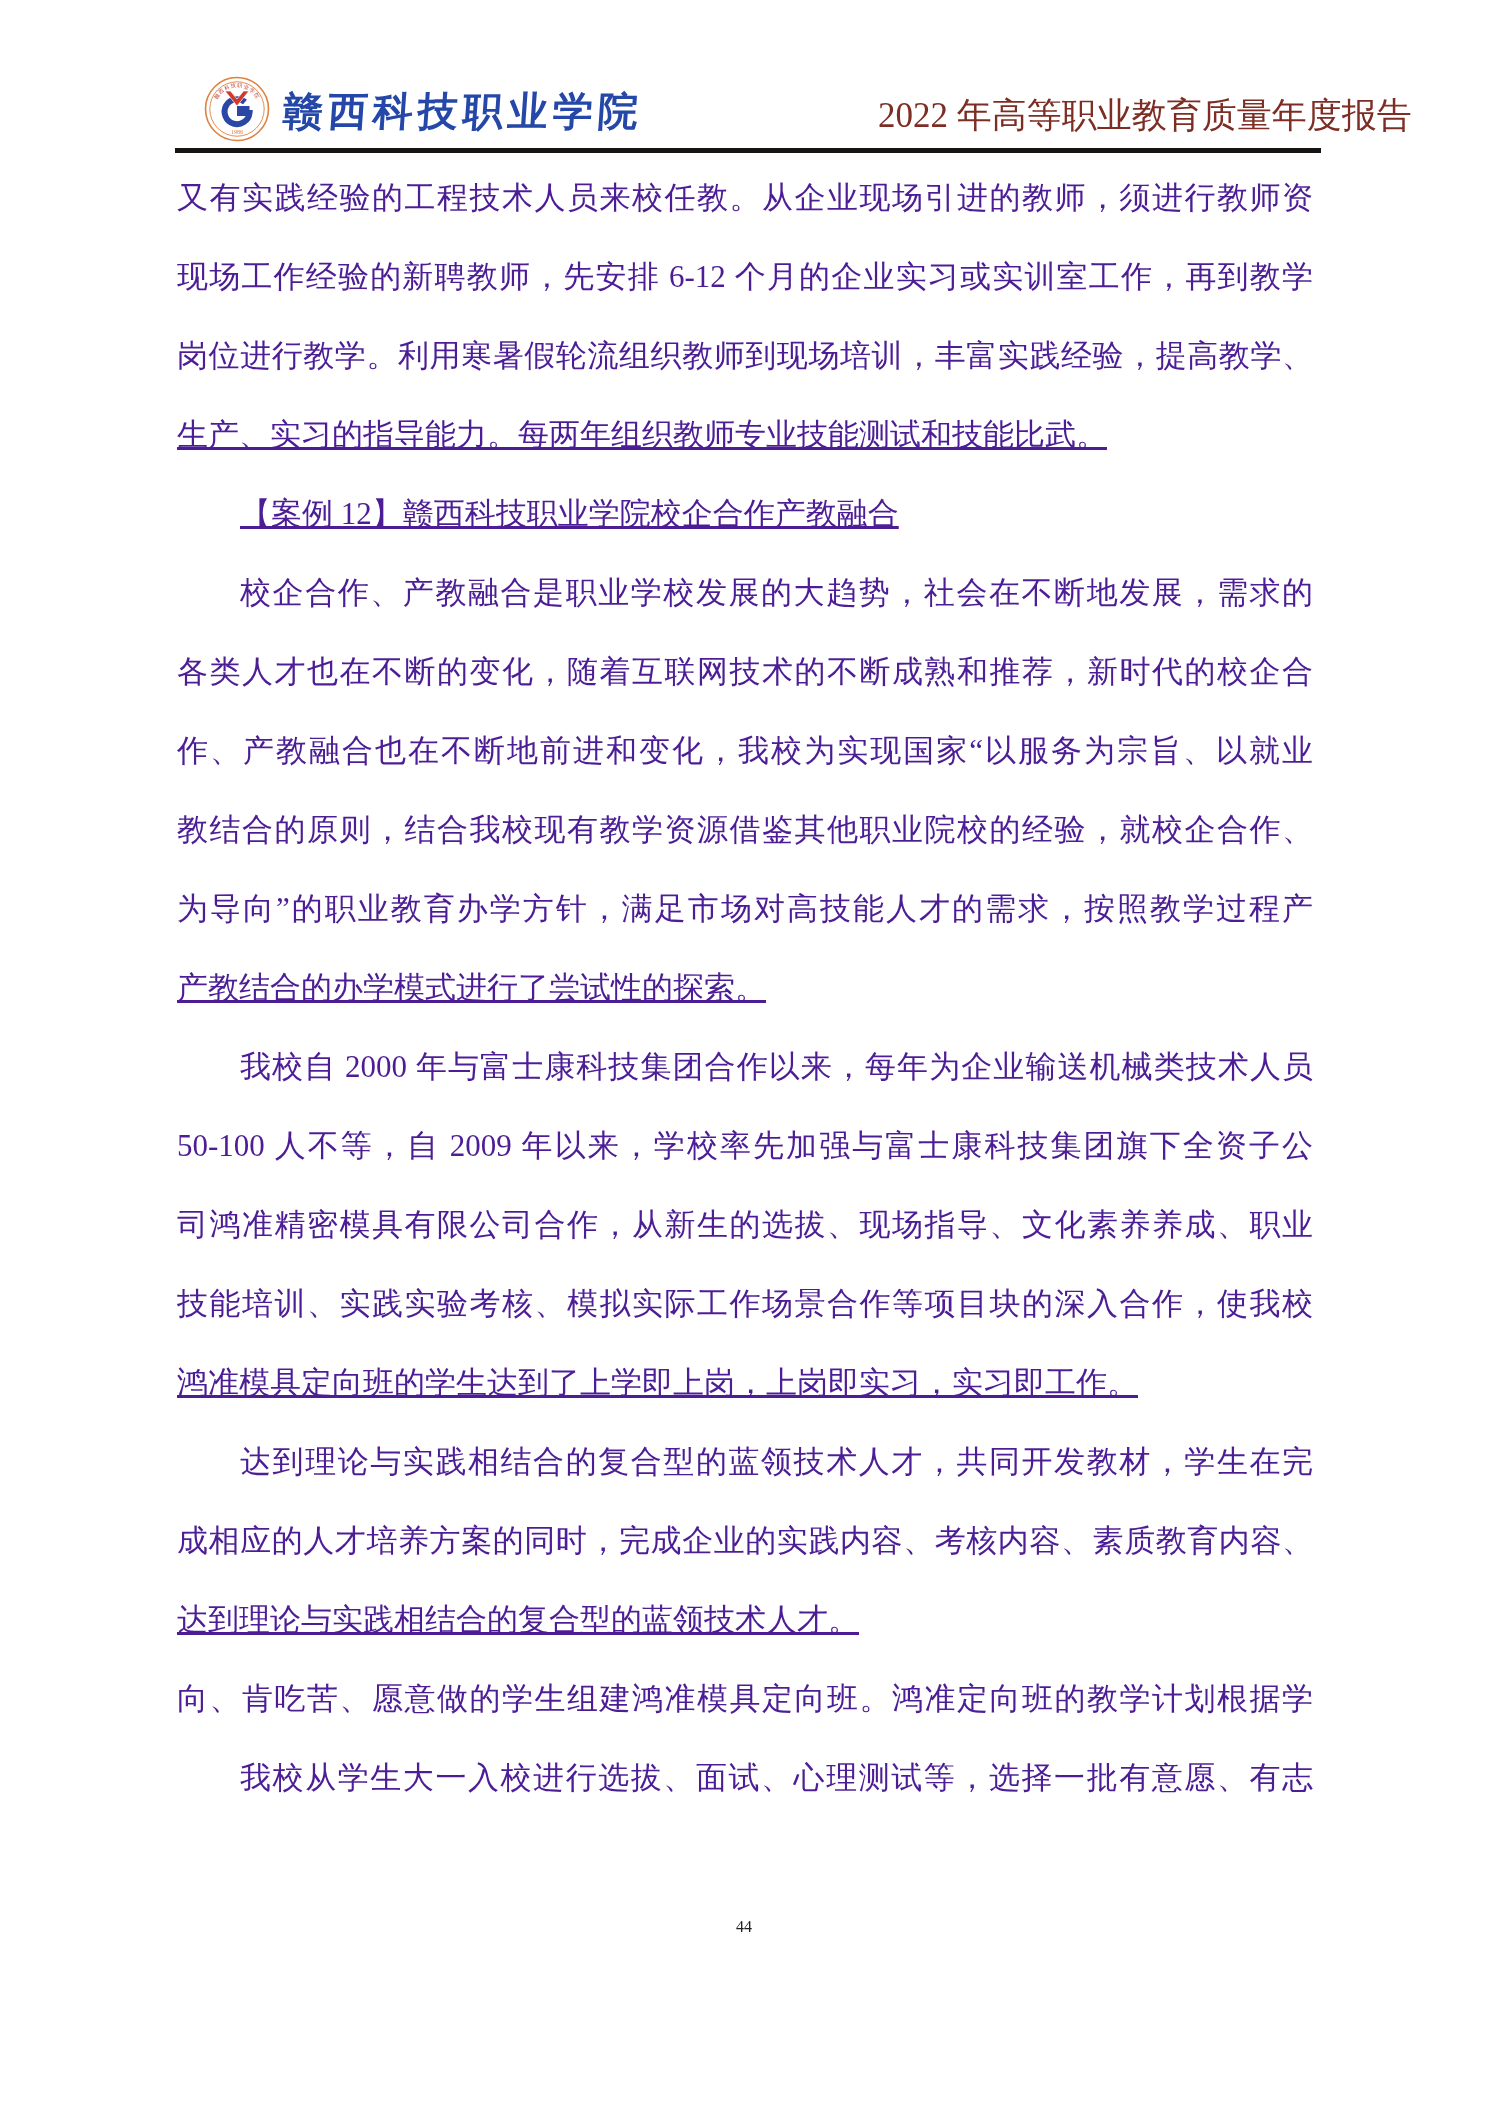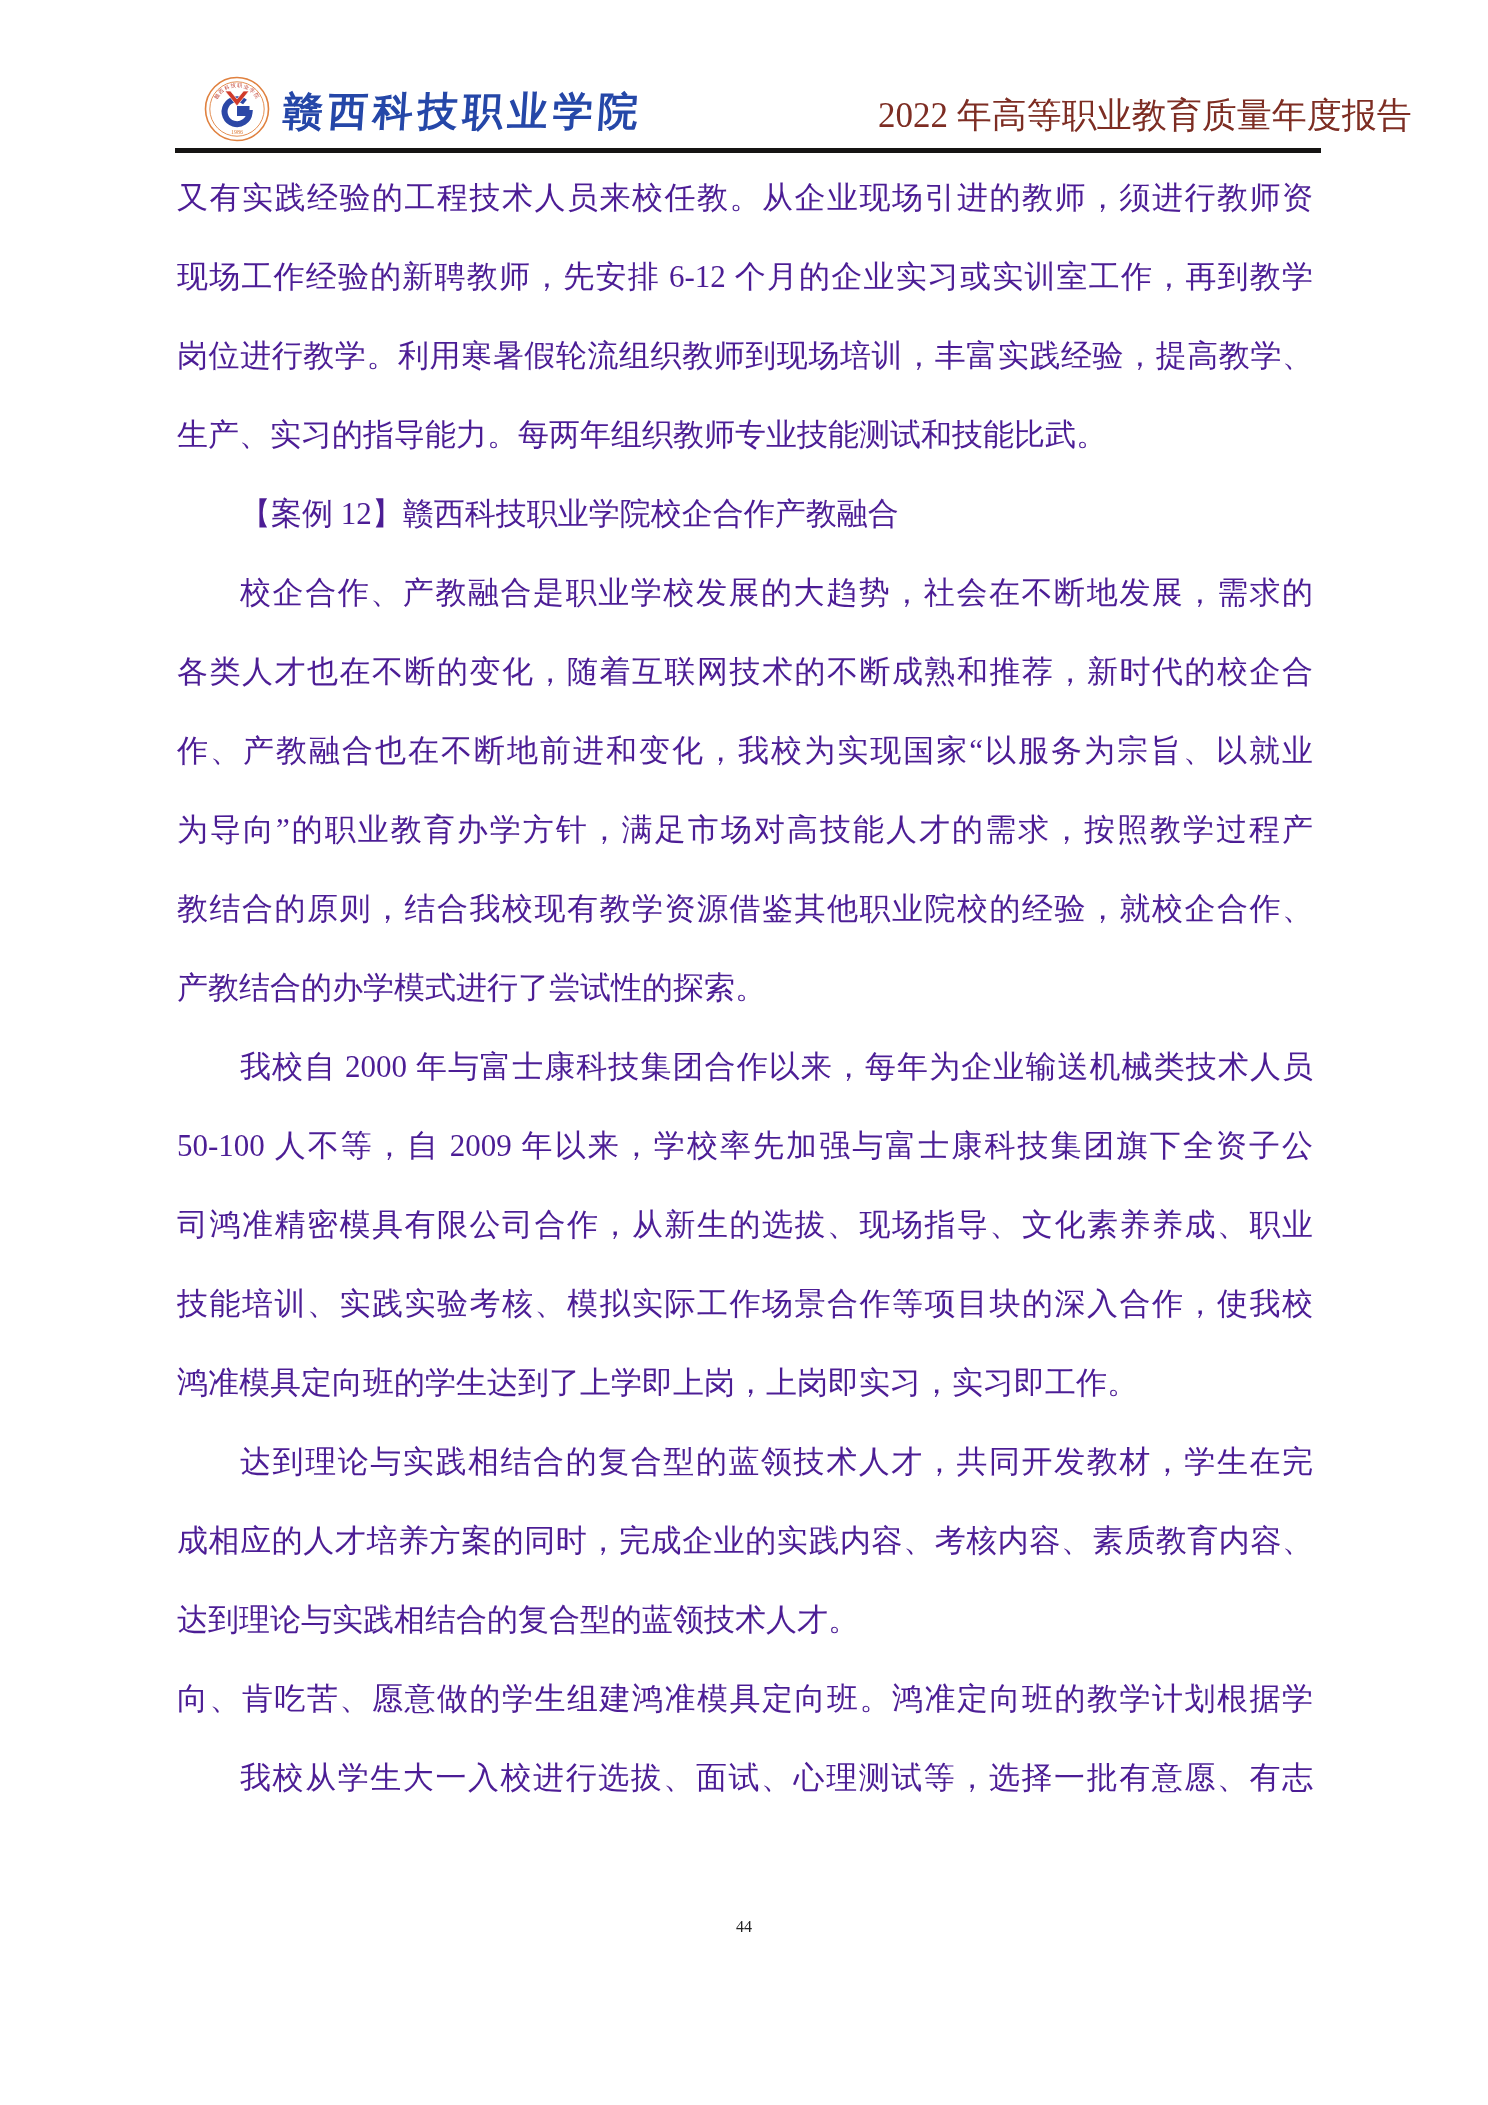--- a/index.html
+++ b/index.html
@@ -57,21 +57,21 @@
     font-size: 31px;
     line-height: 79px;
     color: #4c1d95;
   }
   .line {
     height: 79px;
     overflow: hidden;
     text-align: justify;
     text-align-last: justify;
   }
-  .line.para-end { text-align-last: left; }
+  .line.para-end { text-align-last: left; text-decoration: underline; }
   .line.indent { text-indent: 63px; }
   
   .page-number {
     position: absolute;
     left: 0;
     top: 1918px;
     width: 100%;
     text-align: center;
     font-size: 16px;
     color: #222222;
@@ -105,22 +105,22 @@
   <div class="body-text">
 
   <div class="line">又有实践经验的工程技术人员来校任教。从企业现场引进的教师，须进行教师资</div>
       <div class="line">现场工作经验的新聘教师，先安排 6-12 个月的企业实习或实训室工作，再到教学</div>
       <div class="line">岗位进行教学。利用寒暑假轮流组织教师到现场培训，丰富实践经验，提高教学、</div>
       <div class="line para-end">生产、实习的指导能力。每两年组织教师专业技能测试和技能比武。</div>
       <div class="line indent para-end">【案例 12】赣西科技职业学院校企合作产教融合</div>
       <div class="line indent">校企合作、产教融合是职业学校发展的大趋势，社会在不断地发展，需求的</div>
       <div class="line">各类人才也在不断的变化，随着互联网技术的不断成熟和推荐，新时代的校企合</div>
       <div class="line">作、产教融合也在不断地前进和变化，我校为实现国家“以服务为宗旨、以就业</div>
+      <div class="line">教结合的原则，结合我校现有教学资源借鉴其他职业院校的经验，就校企合作、</div>
       <div class="line">为导向”的职业教育办学方针，满足市场对高技能人才的需求，按照教学过程产</div>
-      <div class="line">教结合的原则，结合我校现有教学资源借鉴其他职业院校的经验，就校企合作、</div>
       <div class="line para-end">产教结合的办学模式进行了尝试性的探索。</div>
       <div class="line indent">我校自 2000 年与富士康科技集团合作以来，每年为企业输送机械类技术人员</div>
       <div class="line">50-100 人不等，自 2009 年以来，学校率先加强与富士康科技集团旗下全资子公</div>
       <div class="line">司鸿准精密模具有限公司合作，从新生的选拔、现场指导、文化素养养成、职业</div>
       <div class="line">技能培训、实践实验考核、模拟实际工作场景合作等项目块的深入合作，使我校</div>
       <div class="line para-end">鸿准模具定向班的学生达到了上学即上岗，上岗即实习，实习即工作。</div>
       <div class="line indent">达到理论与实践相结合的复合型的蓝领技术人才，共同开发教材，学生在完</div>
       <div class="line">成相应的人才培养方案的同时，完成企业的实践内容、考核内容、素质教育内容、</div>
       <div class="line para-end">达到理论与实践相结合的复合型的蓝领技术人才。</div>
       <div class="line">向、肯吃苦、愿意做的学生组建鸿准模具定向班。鸿准定向班的教学计划根据学</div>

